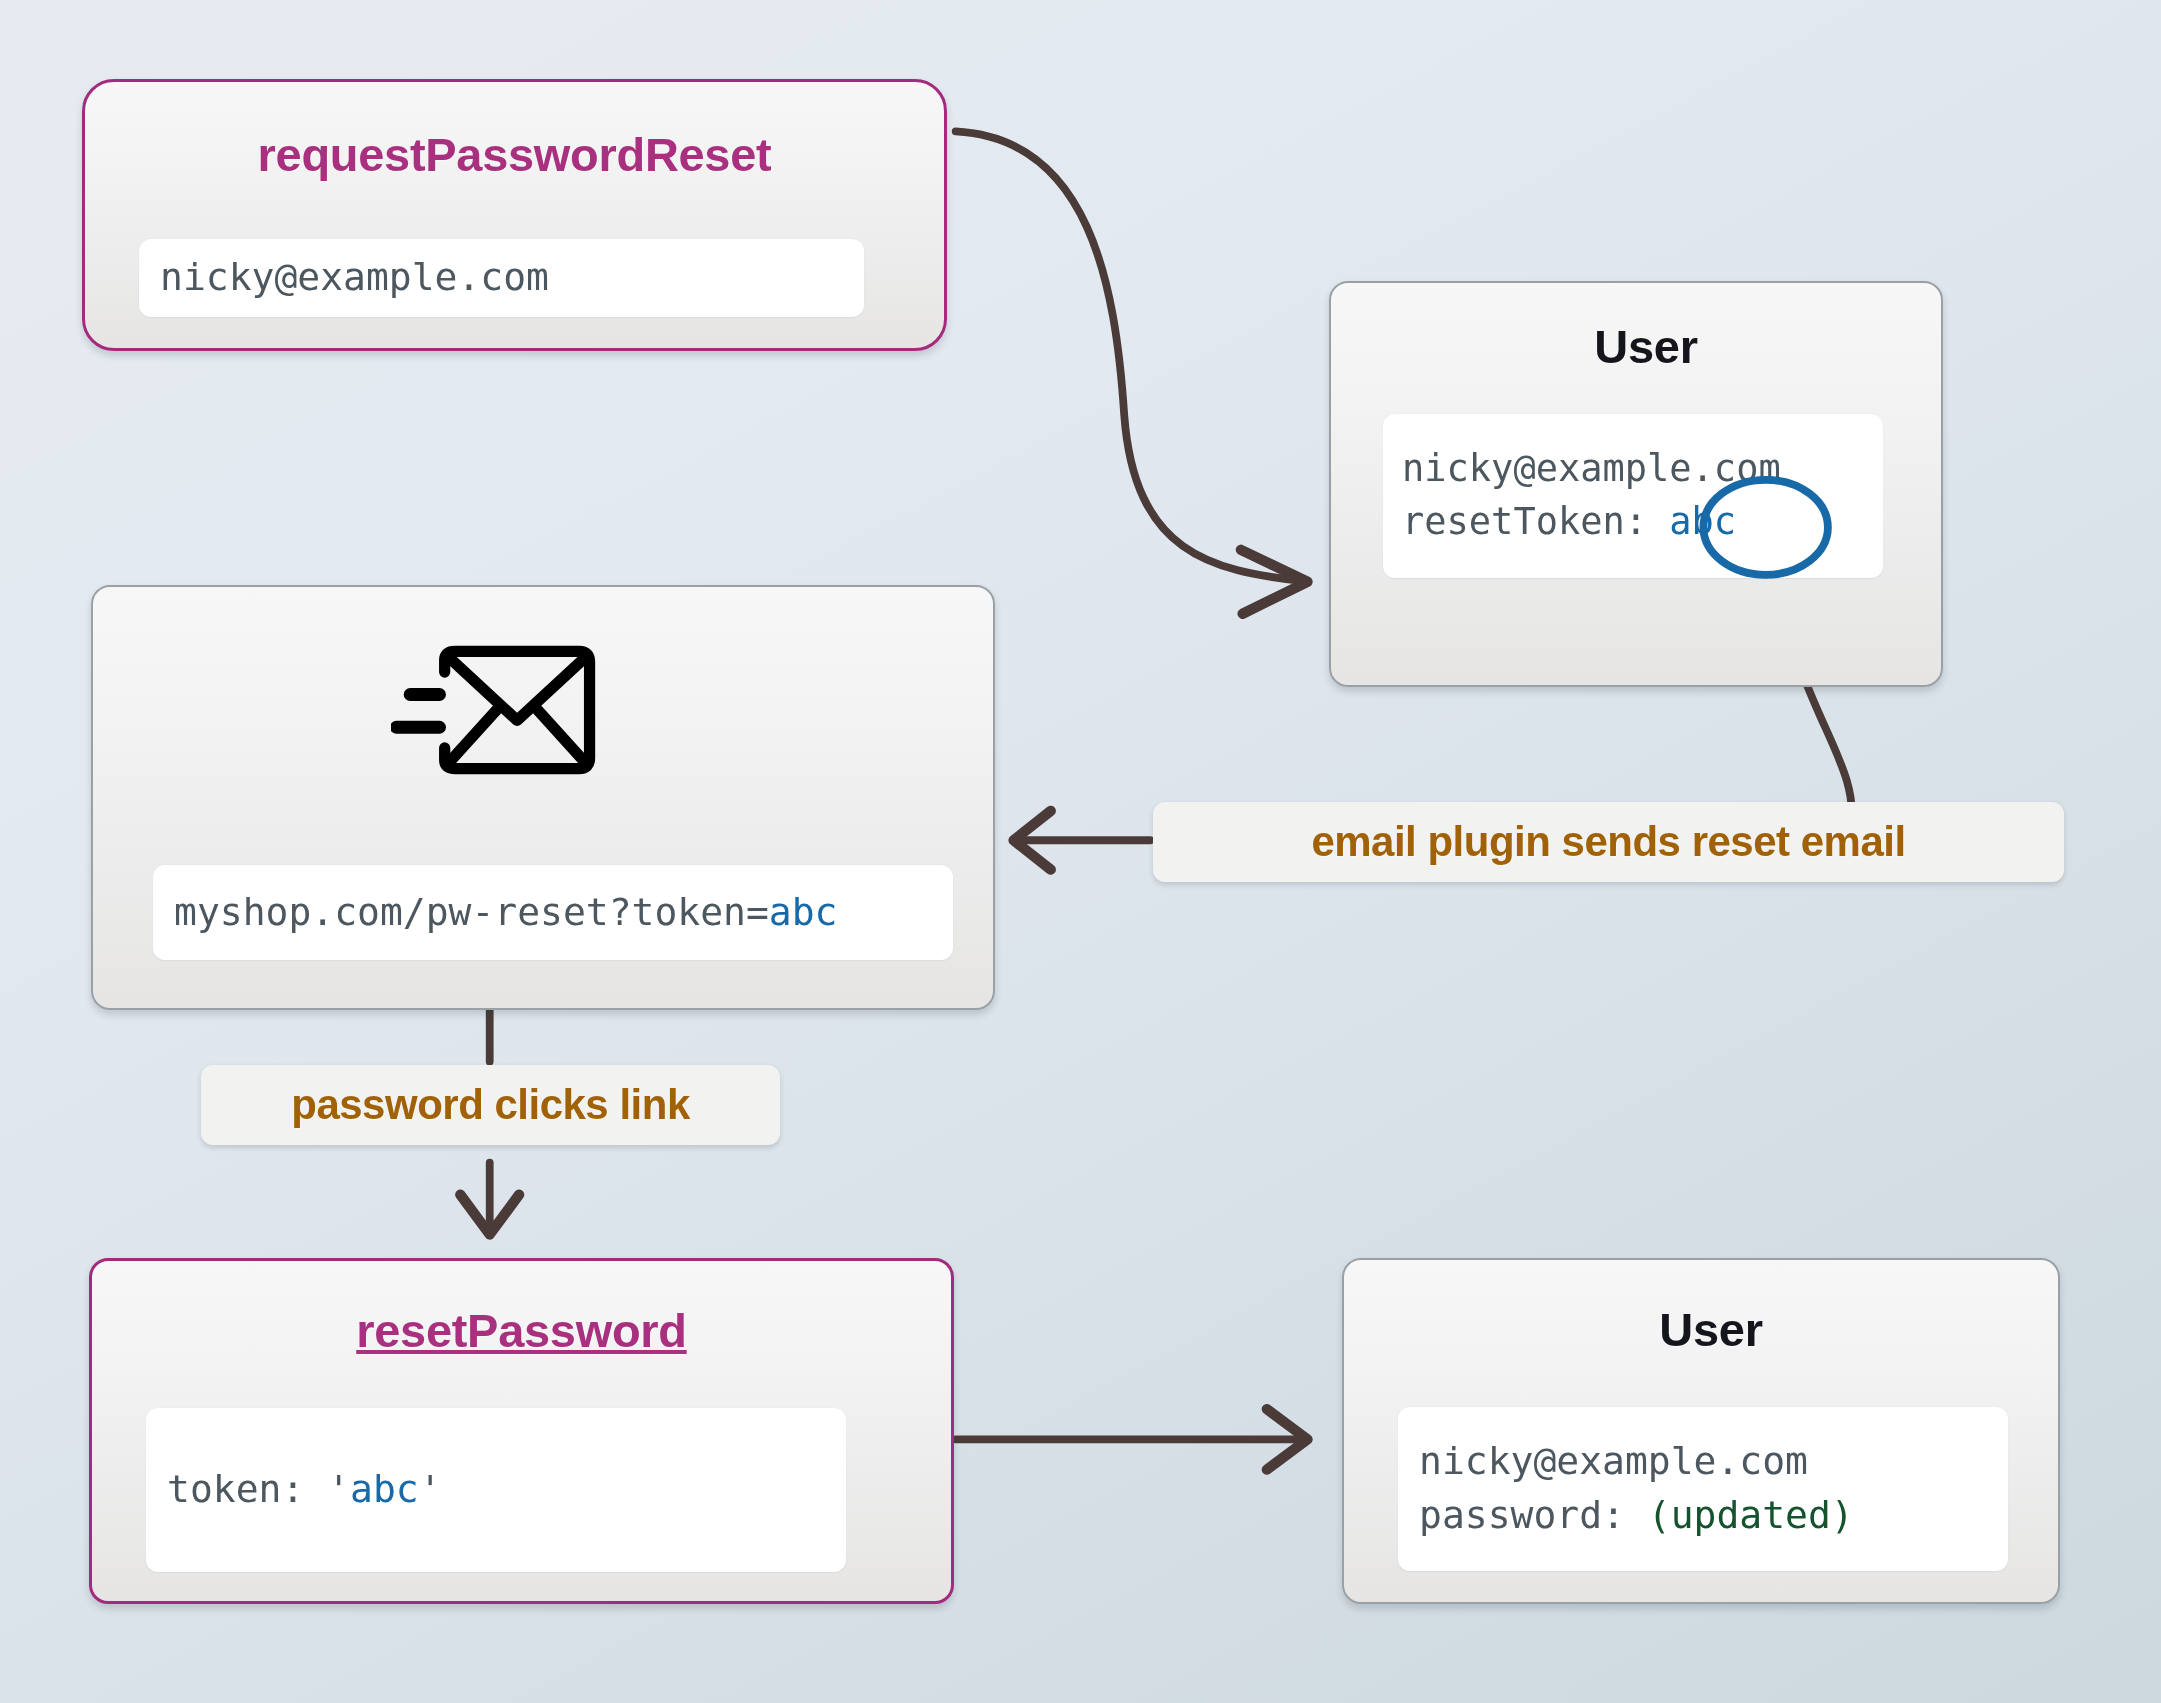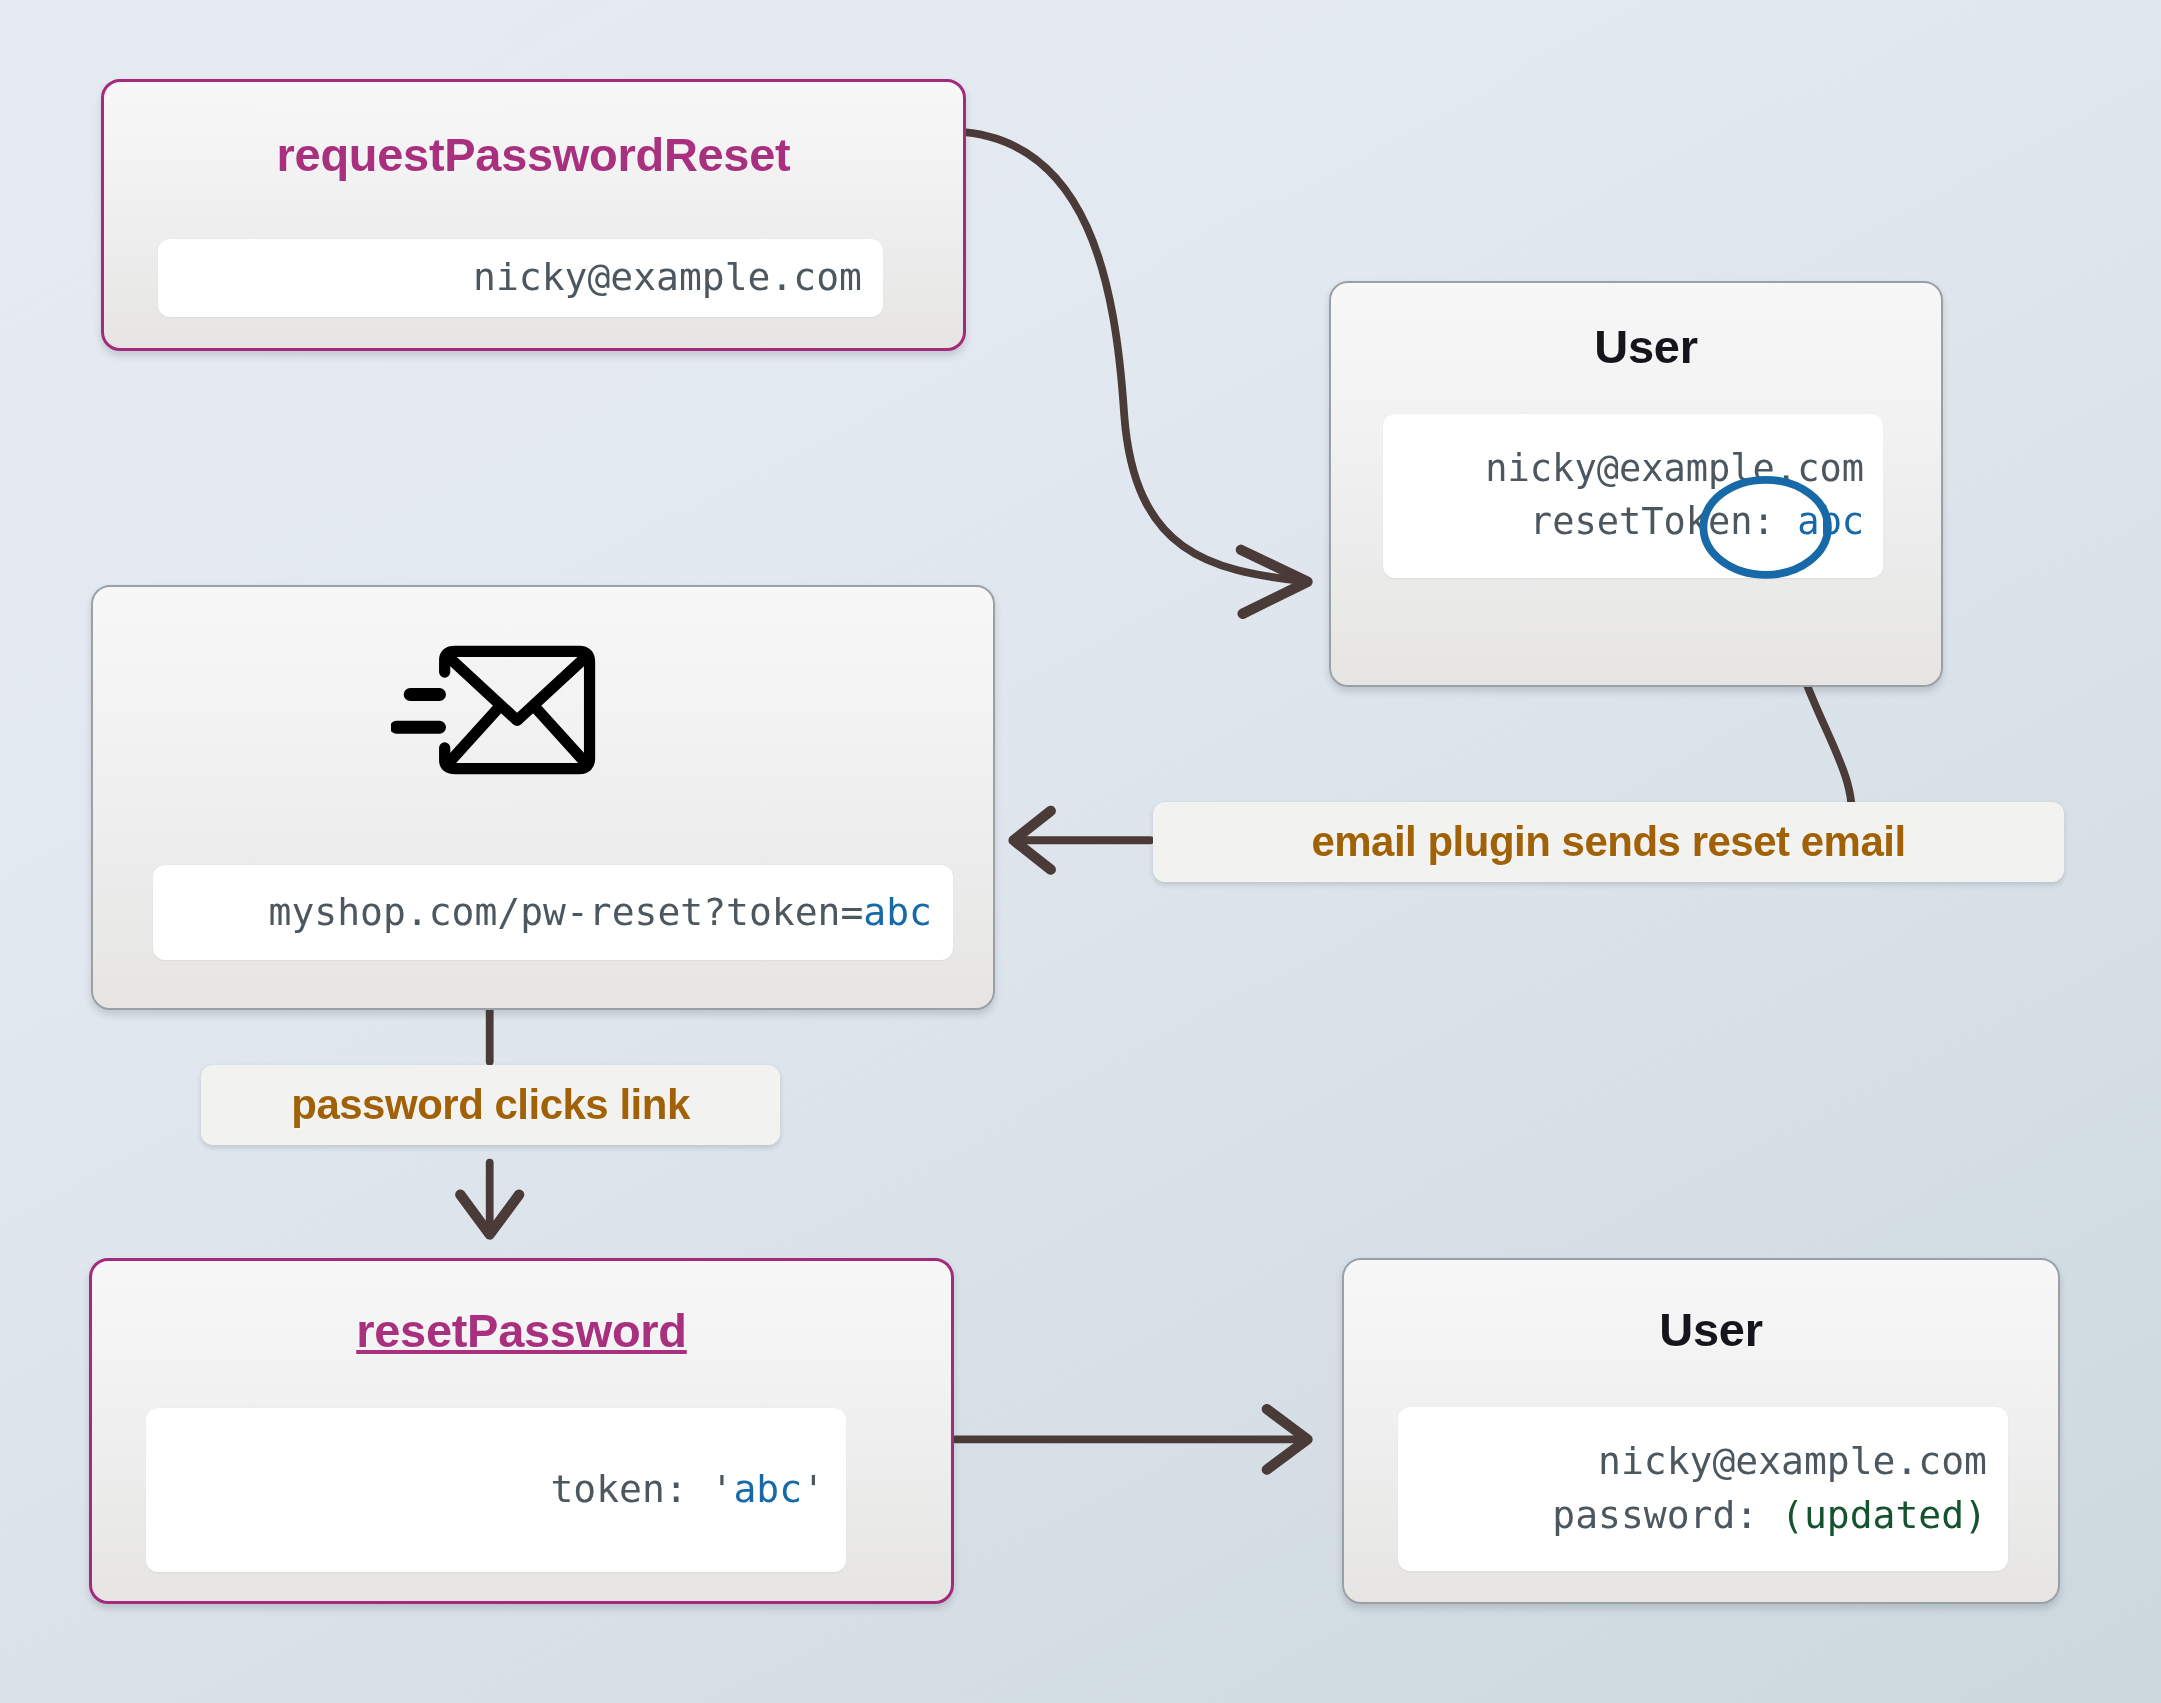--- a/index.html
+++ b/index.html
@@ -63,21 +63,20 @@
     box-shadow: 0 0.9px 1.7px rgba(0,0,0,0.06);
     font-family: "DejaVu Sans Mono", "Liberation Mono", monospace;
     color: #4c575f;
     display: flex;
     flex-direction: column;
     justify-content: center;
   }
   .field .line {
     white-space: pre;
     line-height: 1.42;
-    text-align: right;
   }
 
   .tok-blue  { color: #1769a8; }
   .tok-green { color: #14532d; font-weight: 500; }
 
   
   .edge-label {
     position: absolute;
     box-sizing: border-box;
     background: #f2f2f1;
@@ -135,21 +134,21 @@
     <path class="head" d="M 1215 938 L 1172 972 L 1215 1006"></path>
 
     <line class="edge" x1="566" y1="1168" x2="566" y2="1228"></line>
     <line class="edge" x1="566" y1="1345" x2="566" y2="1422"></line>
     <path class="head" d="M 532 1382 L 566 1428 L 600 1382"></path>
 
     <line class="edge" x1="1105" y1="1665" x2="1508" y2="1665"></line>
     <path class="head" d="M 1465 1630 L 1512 1665 L 1465 1700"></path>
   </svg>
 
-  <div class="node accent" style="left:101px; top:79px; width:865px; height:272px;">
+  <div class="node accent" style="left:82px; top:79px; width:865px; height:272px;border-radius:32px;">
     <div class="node-title title-accent" style="top:45px;">requestPasswordReset</div>
     <div class="field" style="left:54px; top:157px; width:725px; height:78px; padding:0 21px; font-size:38px;">
       <div class="line">nicky@example.com</div>
     </div>
   </div>
 
   <div class="node plain" style="left:1329px; top:281px; width:614px; height:406px;">
     <div class="node-title title-plain" style="top:36px;">User</div>
     <div class="field" style="left:52px; top:131px; width:500px; height:164px; padding:10.4px 19px; font-size:37px;">
       <div class="line">nicky@example.com</div>

